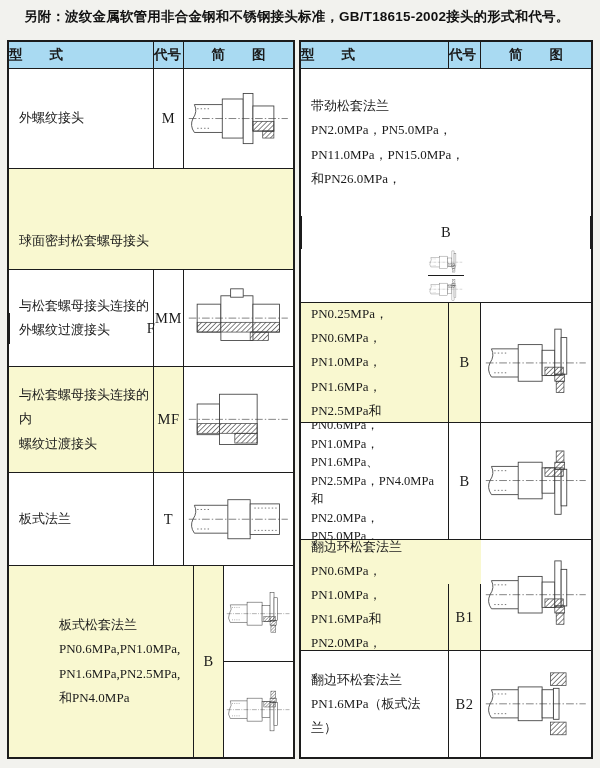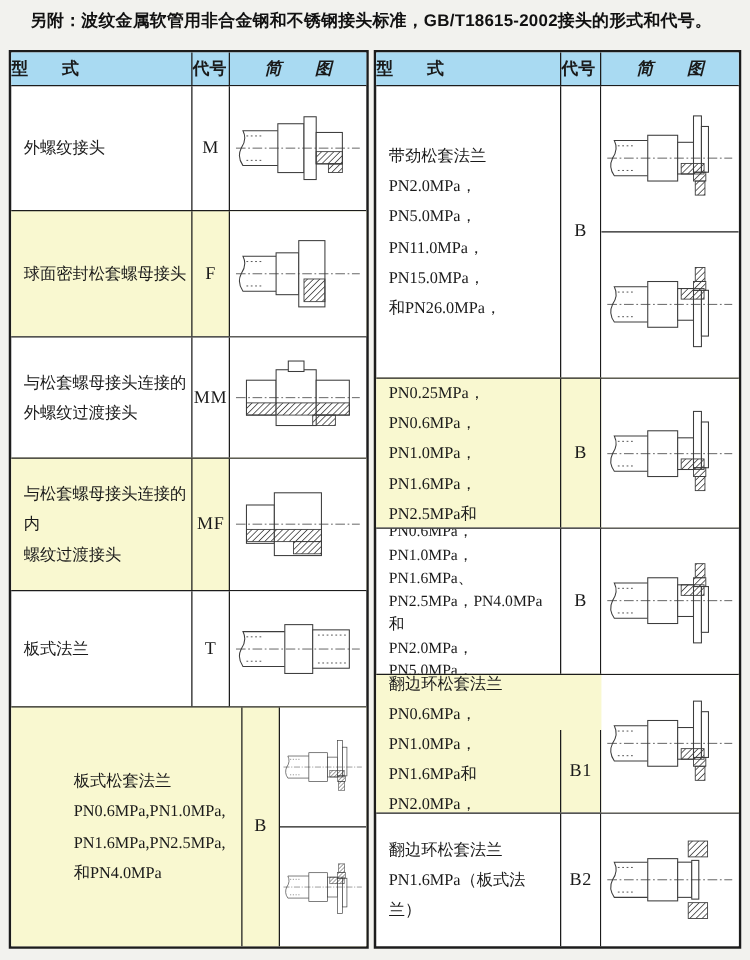--- a/index.html
+++ b/index.html
@@ -28,21 +28,21 @@
     font-weight:bold;
   }
   .cell {
     box-sizing:border-box; overflow:hidden;
     display:flex; align-items:center;
     font-family:"Liberation Serif","DejaVu Serif",serif;
     font-size:13px; color:#1a1a1a;
   }
   .cell.code-col { border-left:1px solid var(--border,#1c1c1c); border-right:1px solid var(--border,#1c1c1c); justify-content:center; }
   .cell.type-col { padding-left:10px; padding-right:4px; }
-  .cell.diag-col { flex:1; display:flex; flex-direction:column; padding:0;font-style:italic; }
+  .cell.diag-col { flex:1; display:flex; flex-direction:column; padding:0; }
   .header .cell { justify-content:flex-start; padding-left:0; font-size:13.5px; }
   .type-text { white-space:pre-line; line-height:1.85; }
   .type-text.tight { line-height:1.48; font-size:12.5px; }
   .code-text { font-size:14.5px; letter-spacing:0.5px; }
   .row-hl { background:var(--hl-bg,#f9f8d0); }
   .diag-sub { flex:1; display:flex; align-items:center; justify-content:center; overflow:hidden; background:#fff; }
   .diag-sub + .diag-sub { border-top:1px solid var(--border,#1c1c1c); }
   .diag-sub svg { width:96%; height:94%; }
 </style>
 </head>
@@ -84,21 +84,21 @@
                 <rect x="52" y="22" width="30" height="56" fill="#fff" stroke="#3c3c3c" stroke-width="1.2"></rect>
                 <rect x="82" y="14" width="14" height="72" fill="#fff" stroke="#3c3c3c" stroke-width="1.2"></rect>
                 <rect x="96" y="32" width="30" height="36" fill="#fff" stroke="#3c3c3c" stroke-width="1.2"></rect>
                 <rect x="96" y="54" width="30" height="14" fill="url(#hp0)" stroke="#3c3c3c" stroke-width="1"></rect>
                 <rect x="110" y="68" width="16" height="10" fill="url(#hp0)" stroke="#3c3c3c" stroke-width="1"></rect>
                 <line x1="4" y1="50" x2="146" y2="50" stroke="#3c3c3c" stroke-width="0.9" stroke-dasharray="11 3 2 3"></line>
               </svg>
             </div>
           </div>
         </div>
-        <div class="jrow row-hl" style="height: 101px;">
+        <div class="jrow row-hl" style="height: 101px; flex-direction: column;">
           <div class="cell type-col" style="flex: 0 0 144px;">
             <div class="type-text">球面密封松套螺母接头</div>
           </div>
           <div class="cell code-col" style="flex: 0 0 31px;">
             <span class="code-text">F</span>
           </div>
           <div class="cell diag-col">
             <div class="diag-sub">
               <svg viewBox="0 0 150 100" preserveAspectRatio="xMidYMid meet">
                 <defs>
@@ -255,21 +255,21 @@
           <div class="cell type-col" style="flex: 0 0 147px;">
             <span>型　　式</span>
           </div>
           <div class="cell code-col" style="flex: 0 0 33px;">
             <span>代号</span>
           </div>
           <div class="cell diag-col" style="flex-direction: row; justify-content: center;">
             <span>简　　图</span>
           </div>
         </div>
-        <div class="jrow" style="height: 234px;">
+        <div class="jrow" style="height: 234px; flex-direction: column;">
           <div class="cell type-col" style="flex: 0 0 147px;">
             <div class="type-text">带劲松套法兰
 PN2.0MPa，PN5.0MPa，
 PN11.0MPa，PN15.0MPa，
 和PN26.0MPa，</div>
           </div>
           <div class="cell code-col" style="flex: 0 0 33px;">
             <span class="code-text">B</span>
           </div>
           <div class="cell diag-col">

